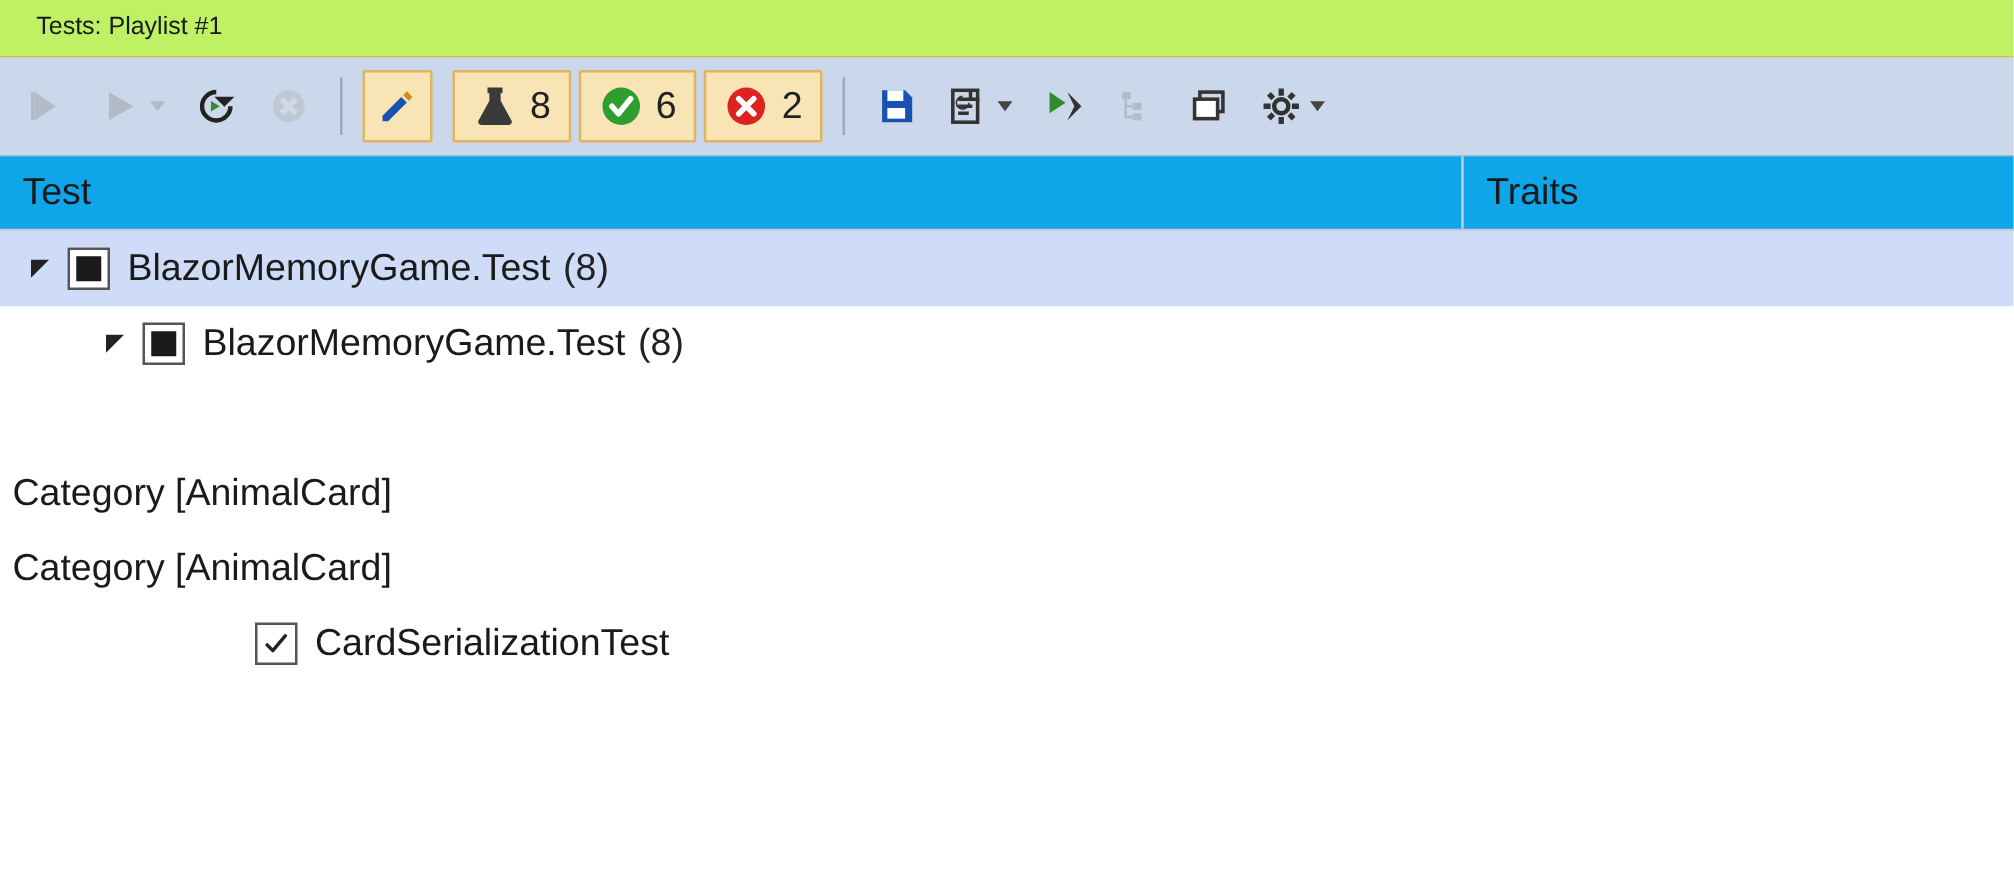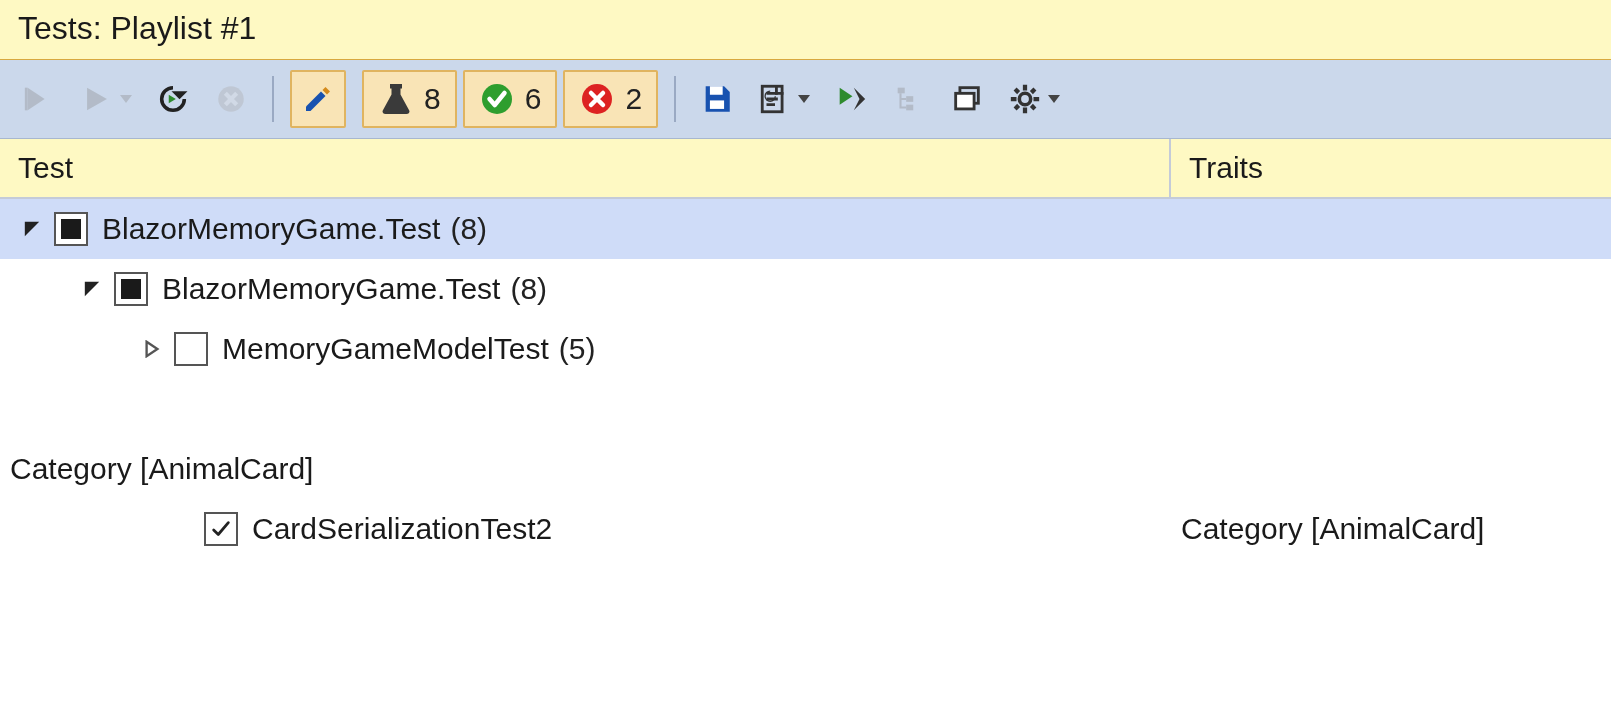--- a/index.html
+++ b/index.html
@@ -10,23 +10,23 @@
     background: #fff;
     width: 1611px;
     height: 715px;
     overflow: hidden;
     display: flex;
     flex-direction: column;
   }
 
   
   .titlebar {
-    background: #fef9c3;
-    padding: 10px 18px 12px 18px;
-    font-size: 32px;
+    background: #bef264;
+    padding: 10px 18px 12px 29px;
+    font-size: 20px;
     border-bottom: 1px solid #d8a940;
   }
 
   
   .toolbar {
     background: #cbd8eb;
     display: flex;
     align-items: center;
     padding: 10px 14px;
     gap: 8px;
@@ -70,21 +70,21 @@
     border-left: 6px solid transparent;
     border-right: 6px solid transparent;
     border-top: 8px solid #444;
     margin-left: 6px;
   }
   .disabled .dropdown-caret { border-top-color:#888; }
 
   
   .col-headers {
     display: flex;
-    background: #fef9c3;
+    background: #0ea5e9;
     border-bottom: 2px solid #c4cbd8;
     font-size: 30px;
     align-items: center;
   }
   .col-headers .col-test {
     flex: 1;
     padding: 12px 18px;
     border-right: 2px solid #c4cbd8;
   }
   .col-headers .col-traits {
@@ -303,51 +303,40 @@
       </span>
       <span class="chk">
           <span class="sq"></span>
         </span>
       <span class="name">BlazorMemoryGame.Test</span>
       <span class="count-paren">(8)</span>
     </div>
     <div class="cell-traits"></div>
   </div>
 
-  <div class="row">
-    <div class="cell-test">
-      <span class="indent ind-2"></span>
-      <span class="tri">
-        <svg viewBox="0 0 10 10">
-            <path d="M2 1 L8 5 L2 9 Z" fill="none" stroke="#555" stroke-width="1.3"></path>
-          </svg>
-      </span>
-      <span class="chk"></span>
-      <span class="name">MemoryGameModelTest</span>
-      <span class="count-paren">(5)</span>
-    </div>
+
+  <div class="row">
     <div class="cell-traits"></div>
   </div>
 
   <div class="row">
-    <div class="cell-traits"></div>
+    <div class="cell-traits">Category [AnimalCard]</div>
   </div>
 
   <div class="row">
     <div class="cell-traits">Category [AnimalCard]</div>
   </div>
 
   <div class="row">
     <div class="cell-test">
       <span class="indent ind-3"></span>
       <span class="tri-spacer"></span>
       <span class="chk">
         <svg viewBox="0 0 24 24">
             <path d="M4 13 L9 18 L20 5" stroke="#222" stroke-width="3" fill="none" stroke-linecap="round" stroke-linejoin="round"></path>
           </svg>
       </span>
-      <span class="name">CardSerializationTest2</span>
-    </div>
-    <div class="cell-traits">Category [AnimalCard]</div>
-  </div>
-
+      <span class="name">CardSerializationTest</span>
+    </div>
+    <div class="cell-traits"></div>
+  </div>
 
 </div>
 
 </body></html>

